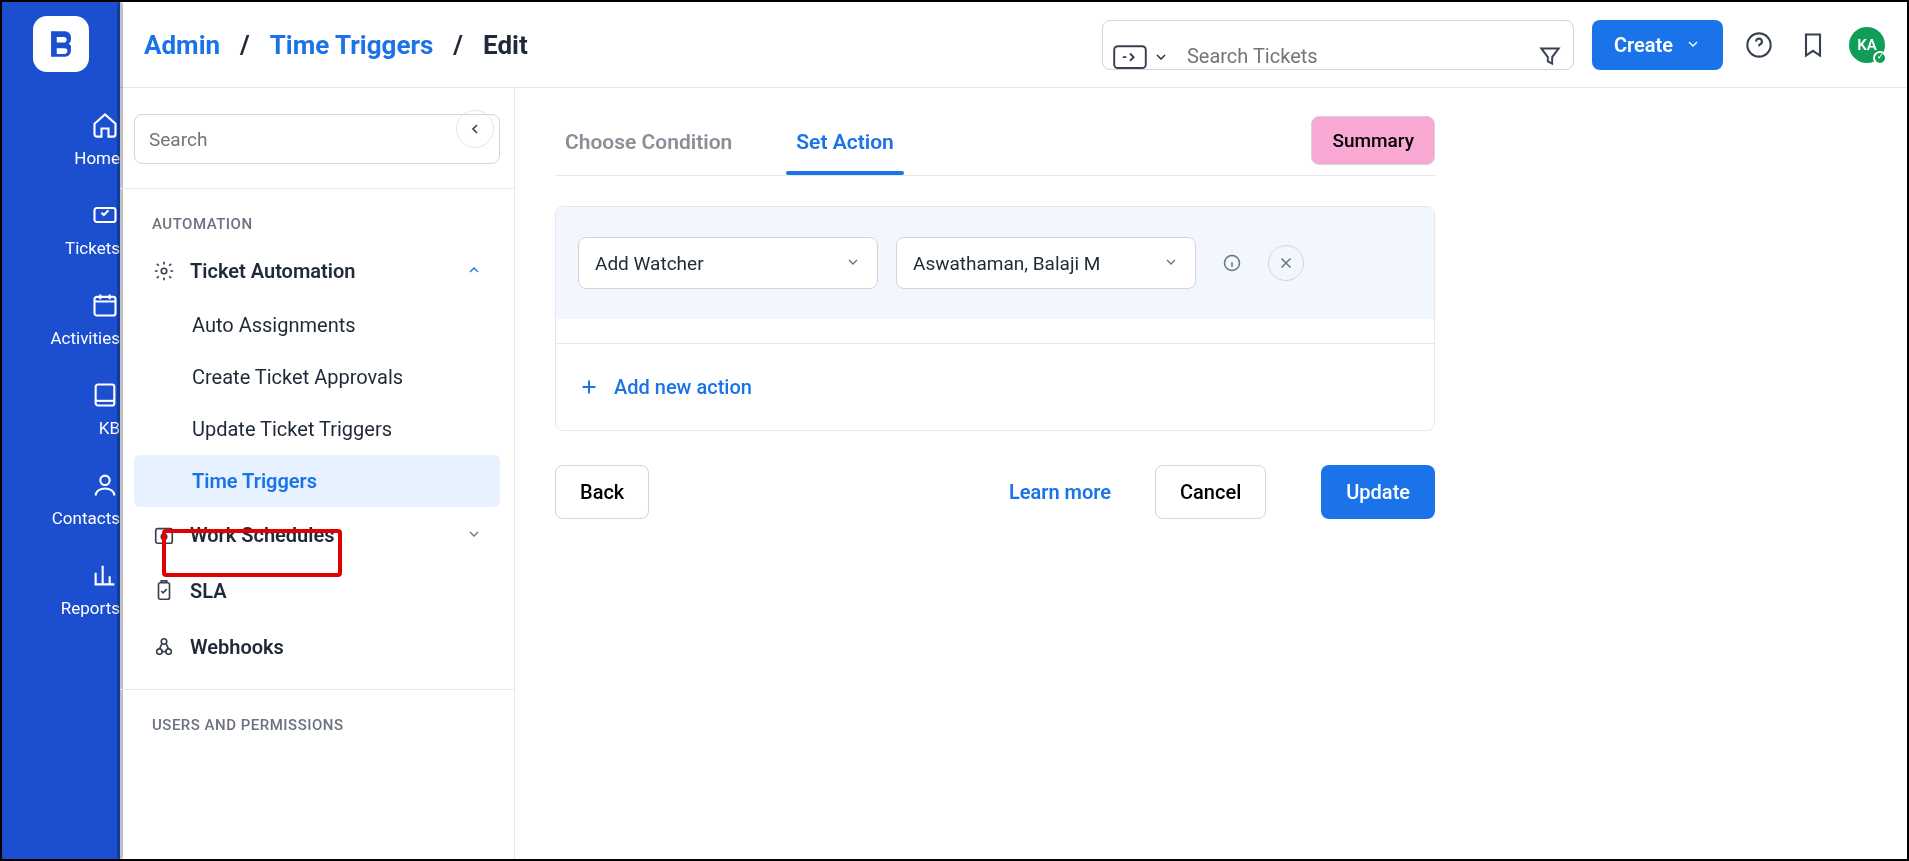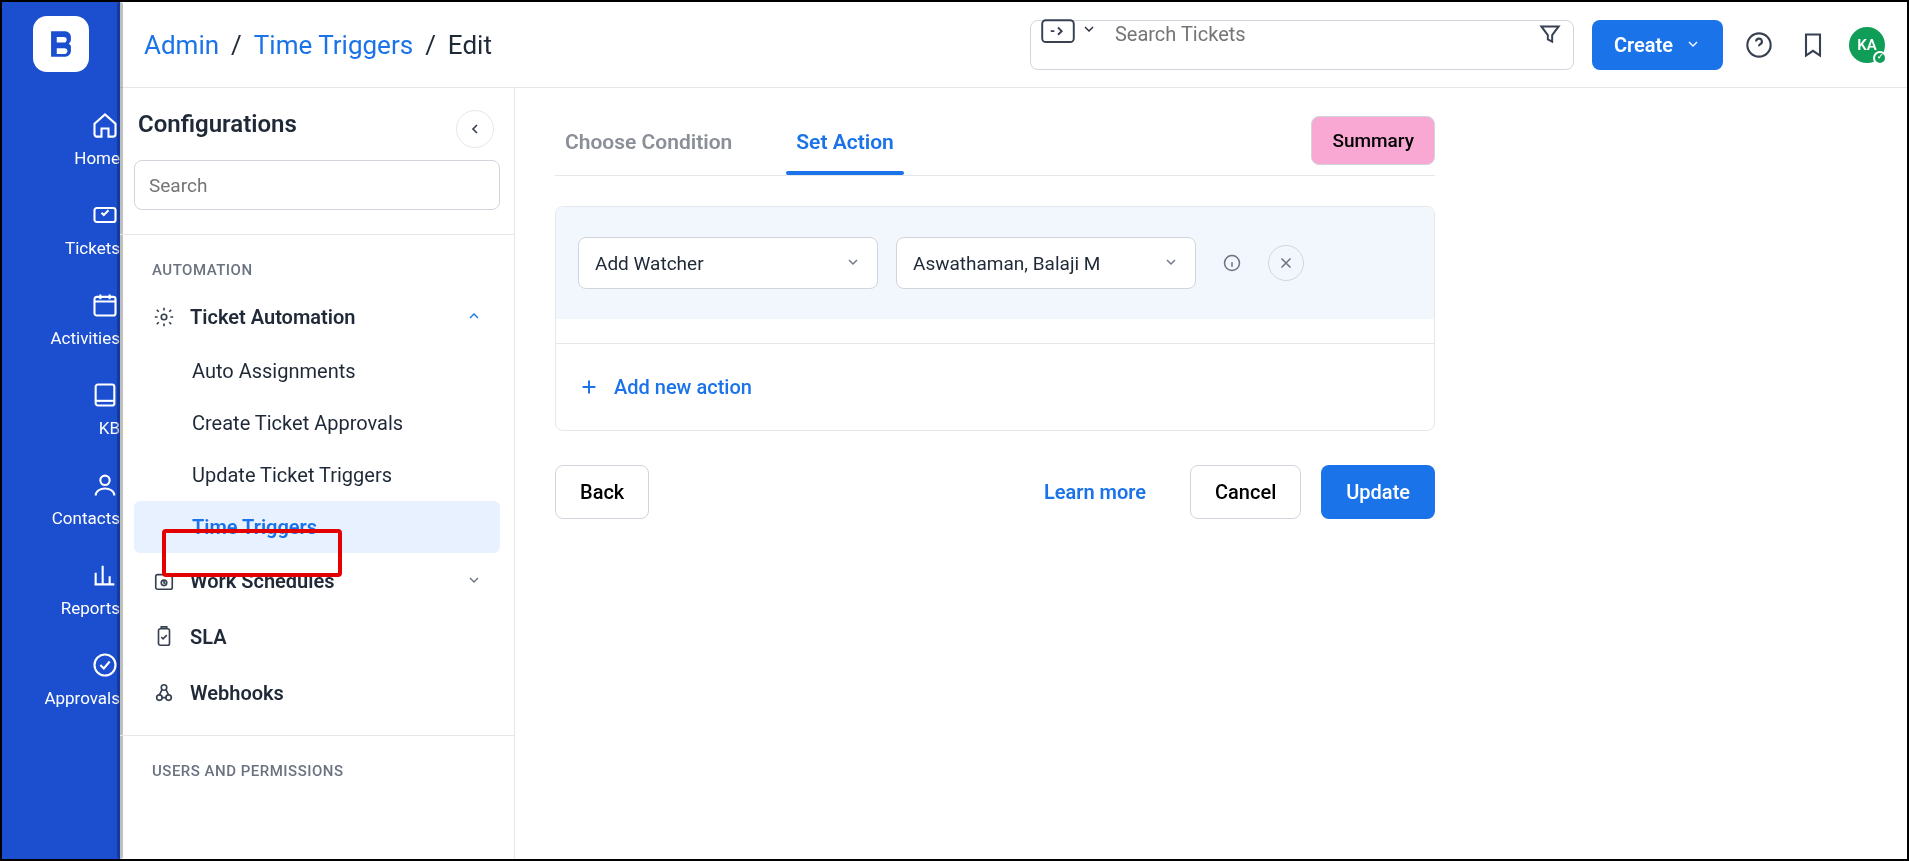--- a/index.html
+++ b/index.html
@@ -22,25 +22,25 @@
   .logo{width:56px;height:56px;border-radius:14px;background:#fff;display:flex;align-items:center;justify-content:center;margin-bottom:20px;}
   .logo svg{width:34px;height:34px;fill:var(--blue-side);}
   .rail-item{display:flex;flex-direction:column;align-items:flex-end;justify-content:center;width:100%;padding:18px 0 14px;cursor:pointer;}
   .rail-item .ico{width:30px;height:30px;display:flex;align-items:center;justify-content:center;}
   .rail-item .ico svg{width:28px;height:28px;stroke:#fff;fill:none;stroke-width:1.8;}
   .rail-item span{margin-top:8px;font-size:17px;}
 
   
   .mainwrap{flex:1;display:flex;flex-direction:column;min-width:0;}
   .topbar{height:86px;border-bottom:1px solid var(--border);display:flex;align-items:center;padding:0 22px 0 24px;gap:18px;}
-  .crumbs{font-size:26px;font-weight:400;display:flex;align-items:center;gap:12px;}
+  .crumbs{font-size:26px;font-weight:700;display:flex;align-items:center;gap:20px;}
   .crumbs a{color:var(--blue-bright);text-decoration:none;}
   .crumbs .cur{color:var(--text);}
   .spacer{flex:1;}
-  .searchbox{display:flex;align-items:flex-start;border:1px solid #d1d5db;border-radius:8px;height:50px;padding:0 10px;width:544px;}
+  .searchbox{display:flex;align-items:flex-end;border:1px solid #d1d5db;border-radius:8px;height:50px;padding:0 10px;width:472px;}
   .searchbox .tickico{width:34px;height:22px;display:flex;align-items:center;justify-content:center;}
   .searchbox .tickico svg{stroke:#374151;fill:none;stroke-width:1.6;}
   .searchbox .chev{margin:0 6px;}
   .searchbox input{flex:1;border:none;outline:none;font-size:20px;margin-left:10px;}
   .searchbox .filter{width:26px;height:26px;}
   .btn-create{height:50px;background:var(--blue-bright);color:#fff;border:none;border-radius:8px;padding:0 22px;font-size:20px;font-weight:600;display:flex;align-items:center;gap:12px;cursor:pointer;}
   .iconbtn{width:36px;height:36px;display:flex;align-items:center;justify-content:center;cursor:pointer;color:#374151;}
   .iconbtn svg{width:28px;height:28px;stroke:currentColor;fill:none;stroke-width:1.8;}
   .avatar{width:36px;height:36px;border-radius:50%;background:#0f9d58;color:#fff;display:flex;align-items:center;justify-content:center;font-size:15px;font-weight:600;position:relative;}
   .avatar .dot{position:absolute;right:-2px;bottom:-2px;width:14px;height:14px;border-radius:50%;background:#0f9d58;border:2px solid #fff;}
@@ -74,21 +74,21 @@
   .action-row{background:#f2f7fd;padding:30px 22px;display:flex;align-items:center;gap:18px;}
   .select{background:#fff;border:1px solid #d1d5db;border-radius:8px;height:52px;display:flex;align-items:center;padding:0 16px;font-size:19px;min-width:300px;cursor:pointer;justify-content:space-between;}
   .roundicon{width:36px;height:36px;border:1px solid #d1d5db;border-radius:50%;display:flex;align-items:center;justify-content:center;cursor:pointer;color:#6b7280;}
   .roundicon svg{width:18px;height:18px;stroke:currentColor;fill:none;stroke-width:2;}
   .add-row{padding:31px 22px;display:flex;align-items:center;gap:14px;color:var(--blue-bright);font-size:20px;font-weight:500;cursor:pointer;border-top:1px solid var(--border);margin-top:24px;}
   .add-row svg{width:22px;height:22px;stroke:var(--blue-bright);stroke-width:2.2;}
   .footer{max-width:880px;margin-top:34px;display:flex;align-items:center;gap:20px;}
   .btn{border-radius:8px;padding:14px 24px;font-size:20px;font-weight:500;cursor:pointer;border:1px solid transparent;}
   .btn.ghost{background:#fff;border-color:#d1d5db;}
   .btn.link{background:none;border:none;color:var(--blue-bright);font-weight:600;}
-  .btn.primary{background:var(--blue-bright);color:#fff;}
+  .btn.primary{background:var(--blue-bright);color:#fff;margin-left:35px;}
   .chev svg{width:16px;height:16px;stroke:currentColor;fill:none;stroke-width:2;}
 </style>
 </head>
 <body>
 
 <div class="app">
 
   <nav class="rail">
     <div class="scrollhint"></div>
     <div class="logo">
@@ -140,29 +140,20 @@
         </div>
       <span>Contacts</span>
     </div>
     <div class="rail-item">
       <div class="ico">
           <svg viewBox="0 0 24 24">
             <path d="M4 20V10M10 20V4M16 20v-7M20 20H3"></path>
           </svg>
         </div>
       <span>Reports</span>
-    </div>
-    <div class="rail-item">
-      <div class="ico">
-          <svg viewBox="0 0 24 24">
-            <circle cx="12" cy="12" r="9"></circle>
-            <path d="M8 12l3 3 5-6"></path>
-          </svg>
-        </div>
-      <span>Approvals</span>
     </div>
   </nav>
 
   <div class="mainwrap">
 
     <header class="topbar">
       <div class="crumbs">
         <a href="#">Admin</a>
           <span>/</span>
         <a href="#">Time Triggers</a>
@@ -204,21 +195,20 @@
         </div>
       <div class="avatar">
           <span>KA</span>
           <span class="dot"></span>
         </div>
     </header>
 
     <div class="body">
 
       <aside class="sidepanel">
-        <h2>Configurations</h2>
         <div class="collapse-btn">
             <svg width="16" height="16" viewBox="0 0 24 24" stroke="#374151" fill="none" stroke-width="2.5">
               <path d="M15 6l-6 6 6 6"></path>
             </svg>
           </div>
         <input class="sideinput" placeholder="Search" style="">
         <div class="divider"></div>
         <div class="sect-label">AUTOMATION</div>
 
         <div class="tree">

